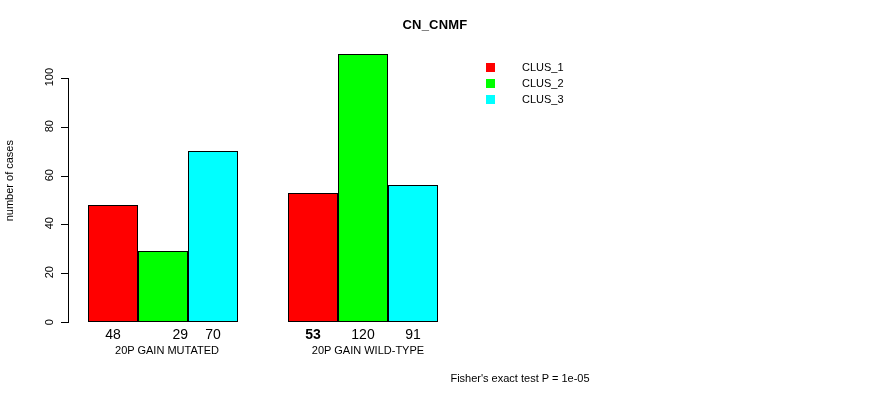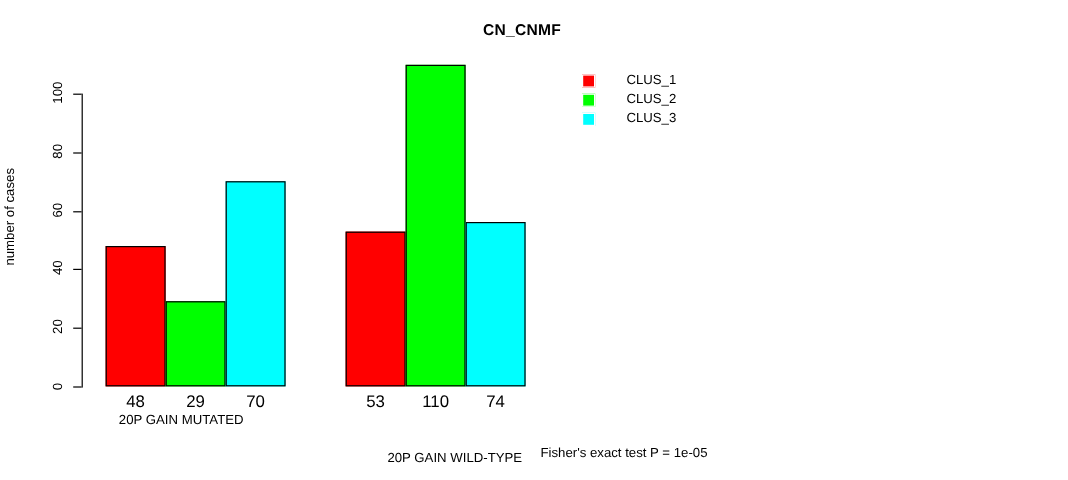--- a/index.html
+++ b/index.html
@@ -156,31 +156,31 @@
     <div class="y-tick-label" style="top: 119.8px; left: 44px;">80</div>
     <div class="y-tick" style="top: 78px;"></div>
     <div class="y-tick-label" style="top: 67.5px; left: 44px;">100</div>
   </div>
 <div id="y-axis-title">number of cases</div>
 
 <div id="bars-layer">
     <div class="bar" style="left: 88px; width: 50px; height: 117.12px; top: 204.88px; bottom: auto; background: rgb(255, 0, 0); position: absolute;"></div>
     <div class="bar-value" style="left: 88px; width: 50px;">48</div>
     <div class="bar" style="left: 138px; width: 50px; height: 70.76px; top: 251.24px; bottom: auto; background: rgb(0, 255, 0); position: absolute;"></div>
-    <div class="bar-value" style="left: 138px; width: 50px;">29</div>
+    <div class="bar-value" style="left: 138px; width: 50px; text-align: right;">29</div>
     <div class="bar" style="left: 188px; width: 50px; height: 170.8px; top: 151.2px; bottom: auto; background: rgb(0, 255, 255); position: absolute;"></div>
     <div class="bar-value" style="left: 188px; width: 50px; text-align: center;">70</div>
-    <div class="group-label" style="left: 76px; width: 150px; text-align: center;">20P GAIN MUTATED</div>
+    <div class="group-label" style="left: 92px; width: 150px; text-align: center;">20P GAIN MUTATED</div>
     <div class="bar" style="left: 288px; width: 50px; height: 129.32px; top: 192.68px; bottom: auto; background: rgb(255, 0, 0); position: absolute;"></div>
-    <div class="bar-value" style="left: 288px; width: 50px;">53</div>
+    <div class="bar-value" style="left: 288px; width: 50px; font-weight: bold;">53</div>
     <div class="bar" style="left: 338px; width: 50px; height: 268.4px; top: 53.6px; bottom: auto; background: rgb(0, 255, 0); position: absolute;"></div>
-    <div class="bar-value" style="left: 338px; width: 50px;">110</div>
+    <div class="bar-value" style="left: 338px; width: 50px;">120</div>
     <div class="bar" style="left: 388px; width: 50px; height: 136.64px; top: 185.36px; bottom: auto; background: rgb(0, 255, 255); position: absolute;"></div>
-    <div class="bar-value" style="left: 388px; width: 50px;">74</div>
-    <div class="group-label" style="left: 304px; width: 150px; margin-top: 32px;">20P GAIN WILD-TYPE</div>
+    <div class="bar-value" style="left: 388px; width: 50px;">91</div>
+    <div class="group-label" style="left: 293px; width: 150px;">20P GAIN WILD-TYPE</div>
   </div>
 
 <div id="legend">
     <div class="legend-row">
       <span class="legend-swatch" style="background: rgb(255, 0, 0);"></span>
       <span class="legend-label">CLUS_1</span>
     </div>
     <div class="legend-row">
       <span class="legend-swatch" style="background: rgb(0, 255, 0);"></span>
       <span class="legend-label">CLUS_2</span>

